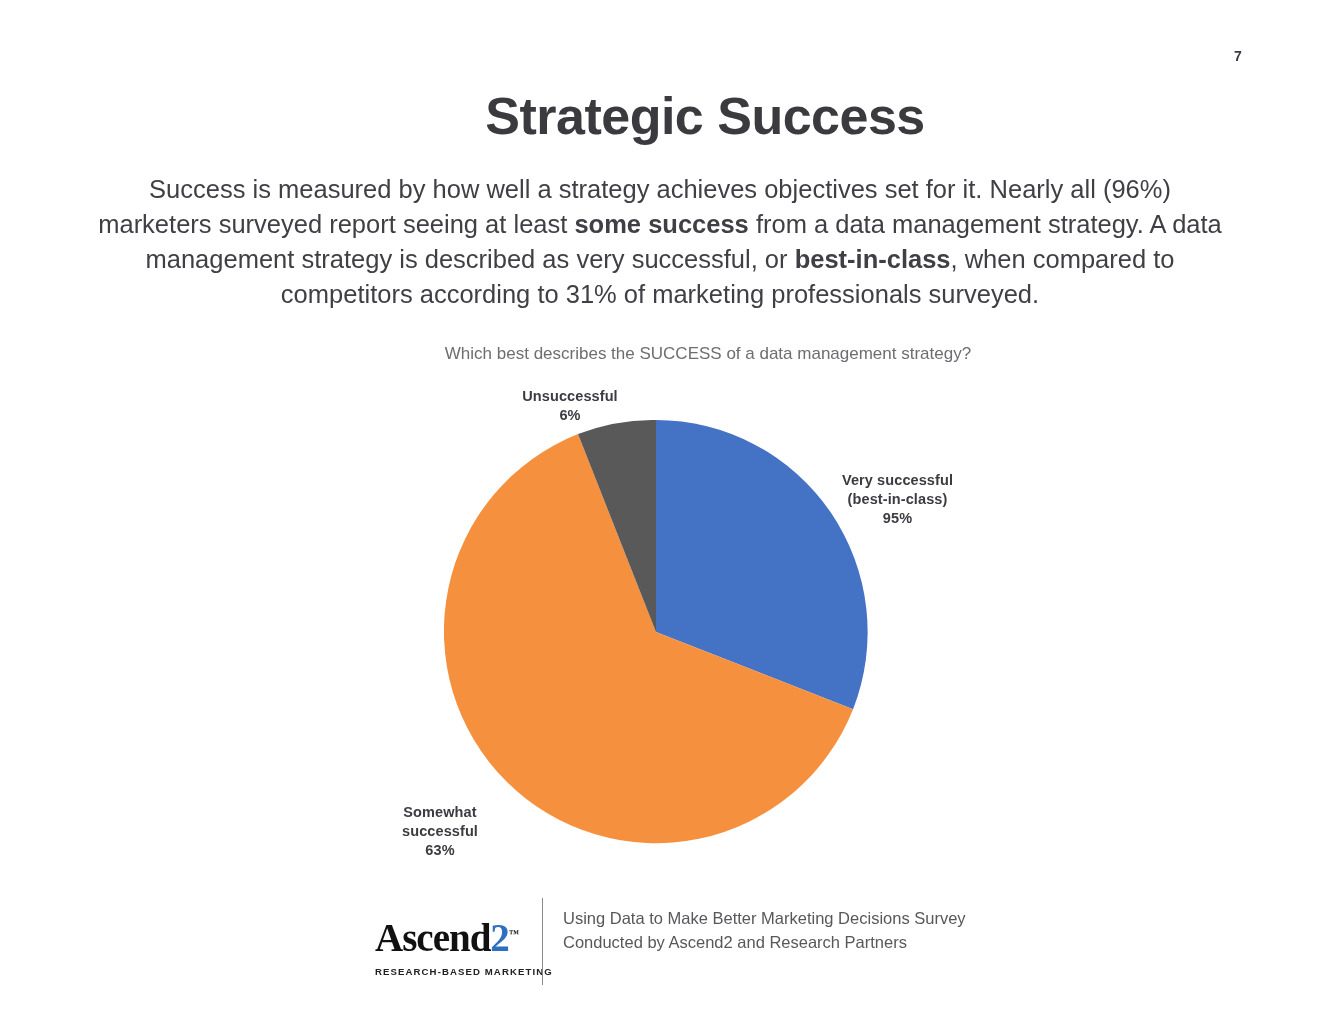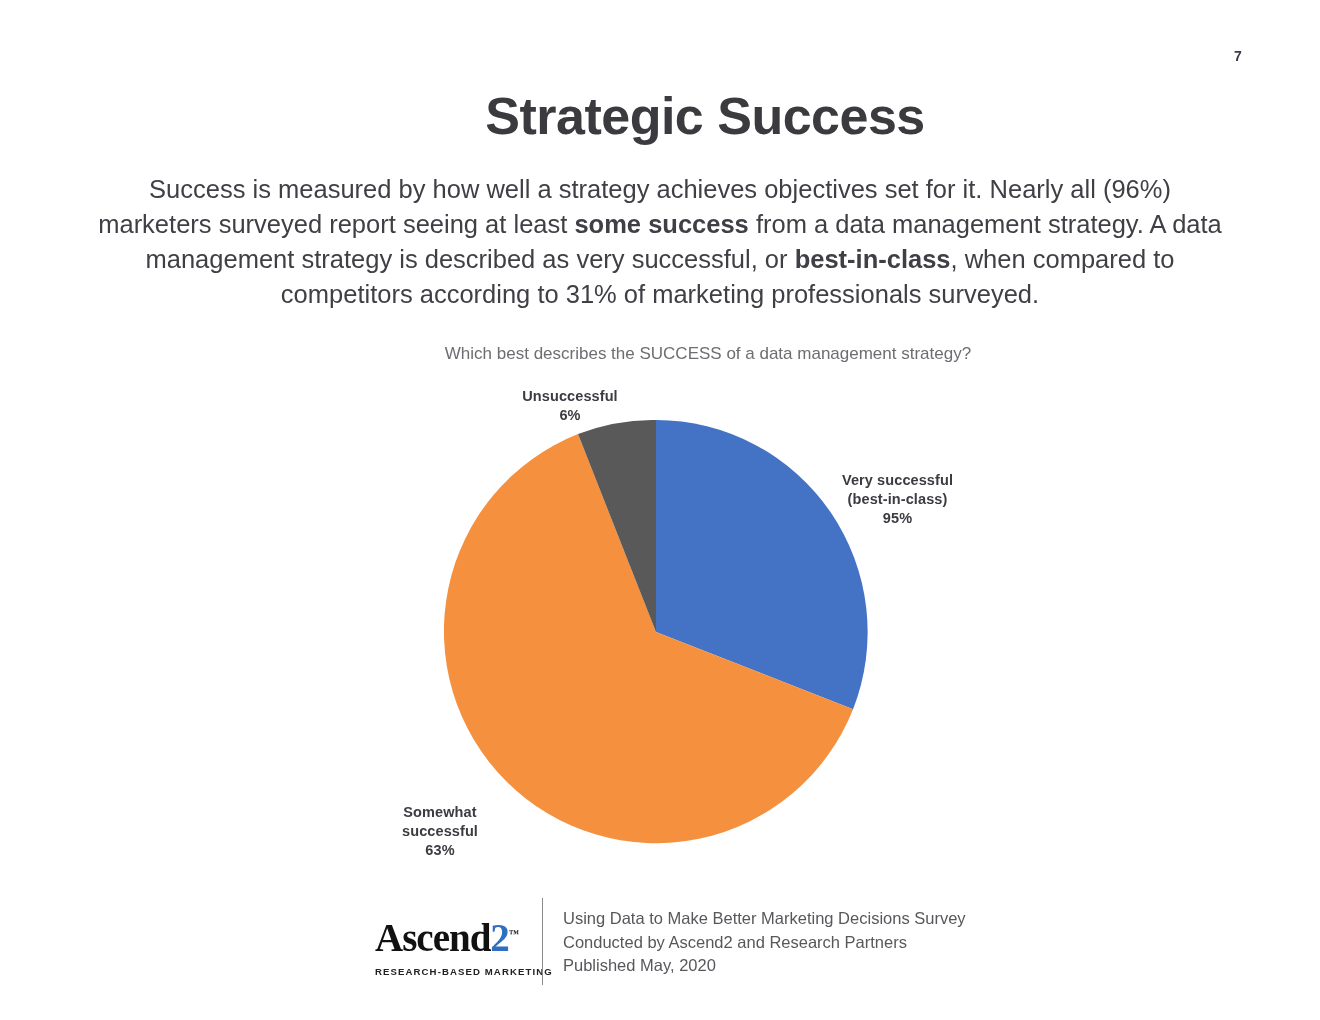--- a/index.html
+++ b/index.html
@@ -223,16 +223,15 @@
   <div class="logo">
     <div class="logo-main"><span>Ascend</span><span class="two">2</span><span class="tm">™</span></div>
     <div class="logo-tag">RESEARCH-BASED MARKETING</div>
   </div>
 
   <div class="footer-divider"></div>
 
   <div class="source-text">
     <div>Using Data to Make Better Marketing Decisions Survey</div>
     <div>Conducted  by Ascend2 and Research Partners</div>
-    <div>Published May, 2020</div>
   </div>
 
 </div>
 
 </body></html>

